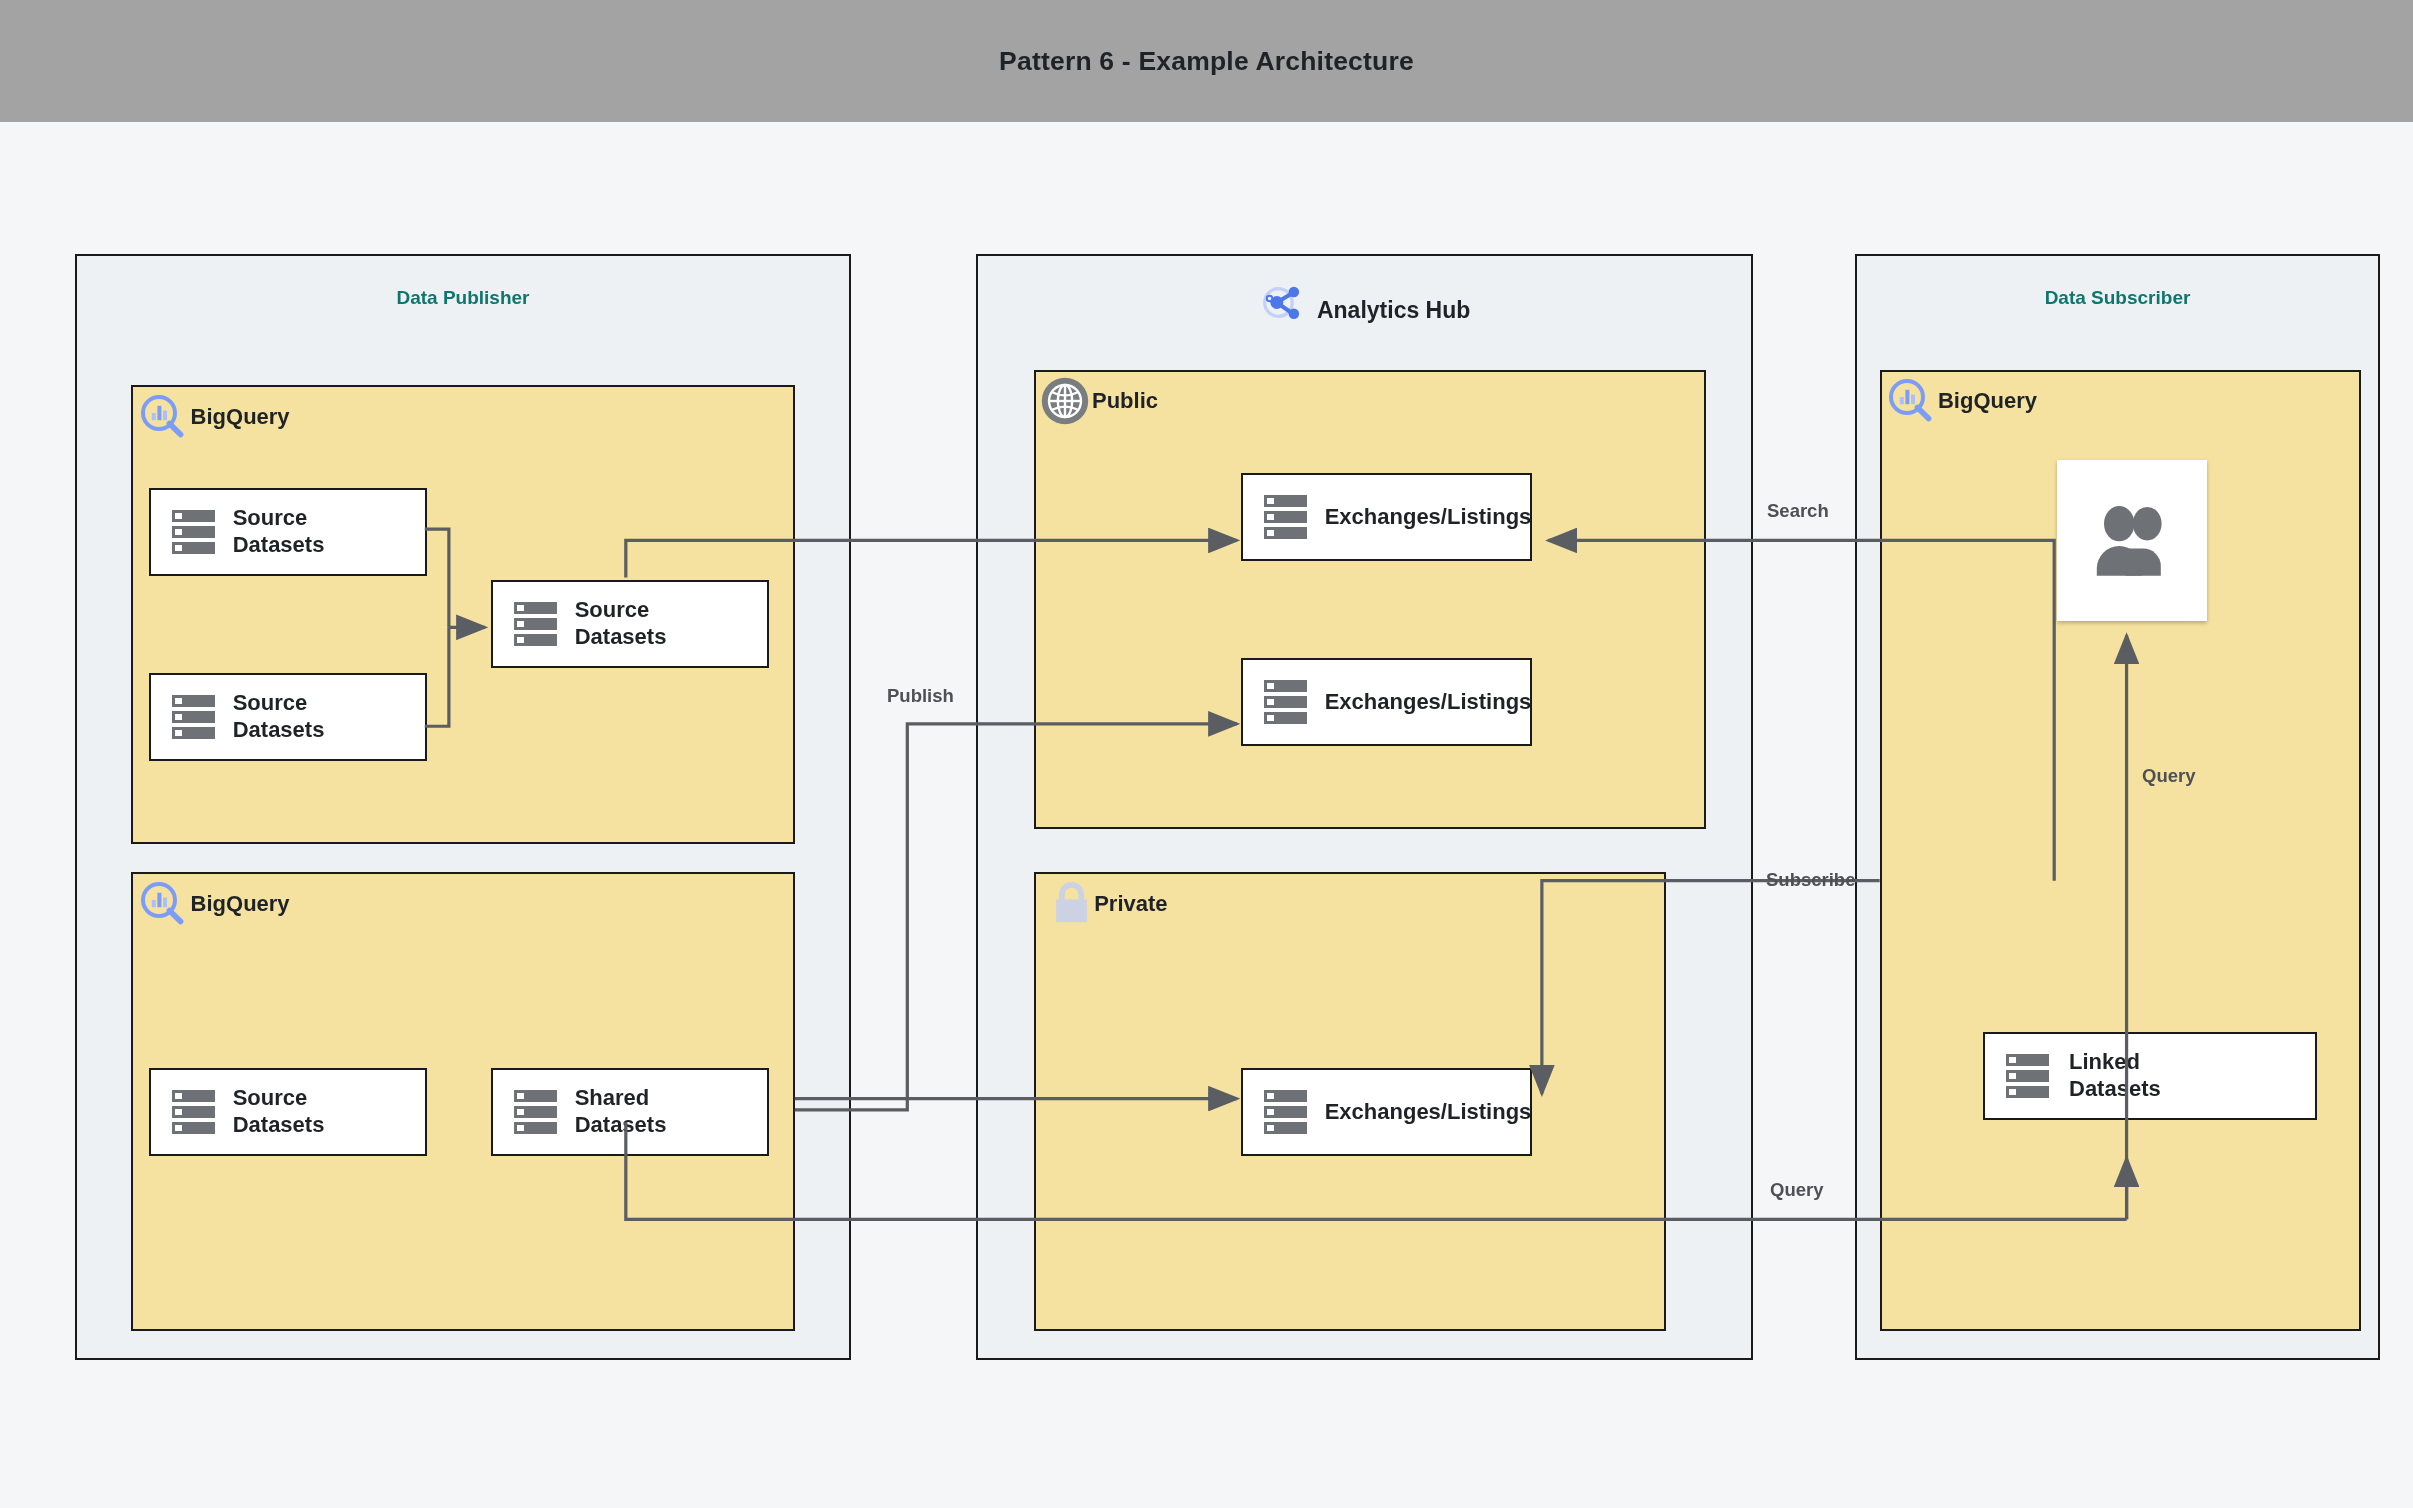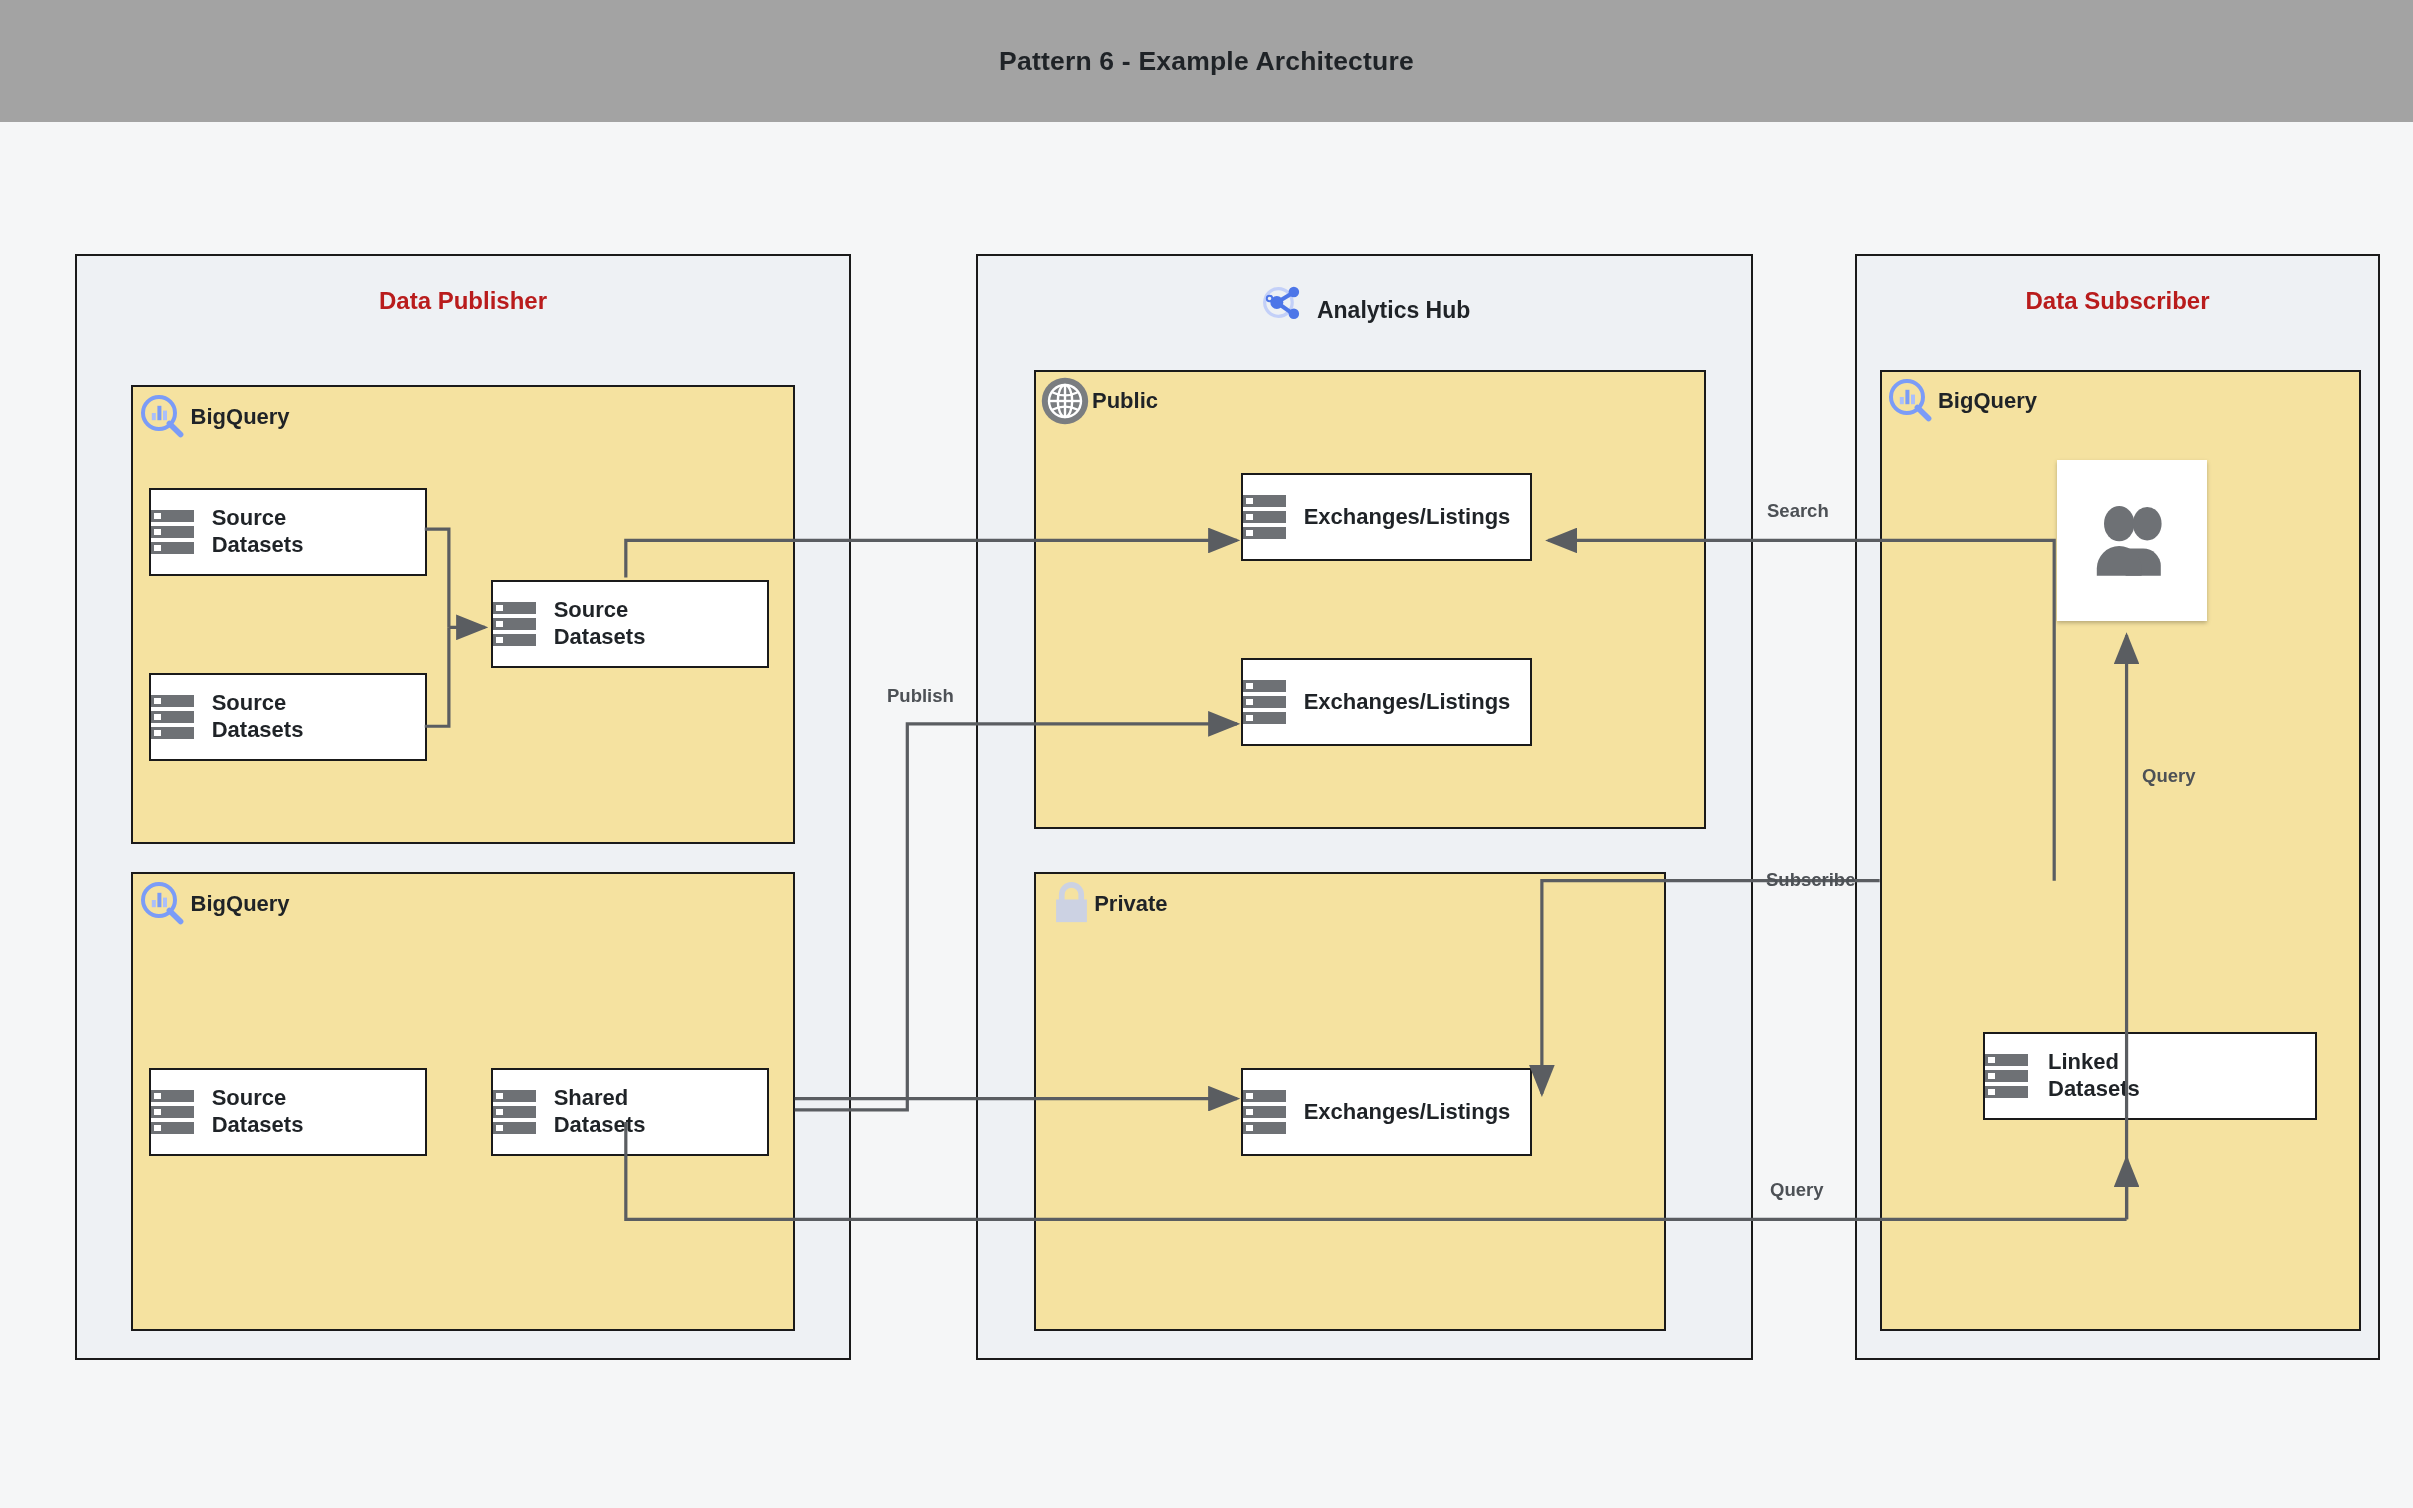--- a/index.html
+++ b/index.html
@@ -34,21 +34,21 @@
   .gcp-text { font-size: 33px; color: #6e7175; letter-spacing: -0.4px; white-space: nowrap; }
 
   
   .zone {
     position: absolute;
     background: #eef1f4;
     border: 2.4px solid #1a1a1a;
   }
   .zone-title {
     position: absolute; left: 0; right: 0; top: 31px; text-align: center;
-    font-size: 24px; font-weight: bold; color: #b91c1c;
+    font-size: 19px; font-weight: bold; color: #0f766e;
   }
   .zone-title-with-icon {
     position: absolute; top: 22.5px; left: 0; right: 0;
     display: flex; align-items: center; justify-content: center; gap: 11.3px;
   }
   .zone-title-with-icon .lbl { font-size: 23px; font-weight: bold; color: #1f2327; margin-top: 16px; }
 
   
   .group {
     position: absolute;
@@ -60,20 +60,21 @@
     display: flex; align-items: center; gap: 3.2px;
   }
   .group-head .lbl { font-size: 22px; font-weight: bold; color: #1f2327; white-space: nowrap; }
 
   
   .node {
     position: absolute;
     background: #ffffff;
     border: 2.4px solid #1a1a1a;
     display: flex; align-items: center; gap: 17.7px;
+    padding-left: 21px;
   }
   .node .cap {
     font-size: 22px; font-weight: bold; color: #1f2327; line-height: 1.22;
     width: 121px;
   }
   .node.users-card { border: none; box-shadow: 0 1.6px 4px rgba(0,0,0,.25); justify-content: center; padding-left: 0; }
 
   
   .ds-icon { width: 43px; height: 47px; display: flex; flex-direction: column; justify-content: center; gap: 4.8px; flex: none; }
   .ds-icon i { display: block; height: 11.3px; background: #6e7175; position: relative; }

